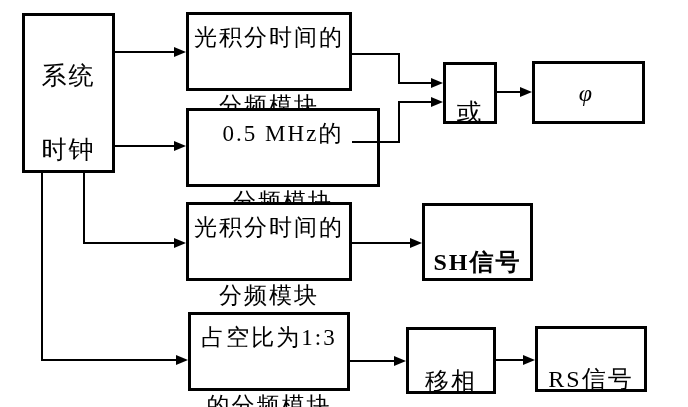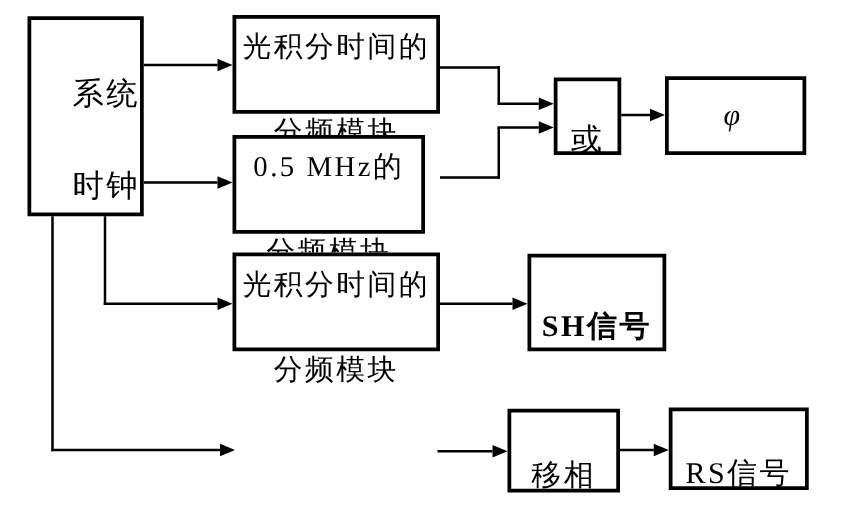--- a/index.html
+++ b/index.html
@@ -47,31 +47,31 @@
     border-top: 5px solid transparent;
     border-bottom: 5px solid transparent;
     border-left: 12px solid var(--line-color);
   }
 </style>
 </head>
 <body>
 
 <div class="canvas">
 
-  <div class="node clock-font" style="left:22px; top:13px; width:93px; height:160px;align-items:flex-end;">
+  <div class="node clock-font" style="left:22px; top:13px; width:93px; height:160px;">
     <span class="ln">系统</span>
     <span class="ln">时钟</span>
   </div>
 
   <div class="node" style="left:186px; top:12px; width:166px; height:79px;">
     <span class="ln">光积分时间的</span>
     <span class="ln">分频模块</span>
   </div>
 
-  <div class="node" style="left:186px; top:108px; width:154px; height:79px;">
+  <div class="node" style="left:186px; top:108px; width:194px; height:79px;">
     <span class="ln">0.5 MHz的</span>
     <span class="ln">分频模块</span>
   </div>
 
   <div class="node or-font" style="left:443px; top:62px; width:54px; height:62px;">
     <span class="ln">或</span>
   </div>
 
   <div class="node small-font" style="left:532px; top:61px; width:113px; height:63px; flex-direction:row;">
     <span class="phi">φ</span>
@@ -79,20 +79,24 @@
 
   <div class="node" style="left:186px; top:202px; width:166px; height:79px;">
     <span class="ln">光积分时间的</span>
     <span class="ln">分频模块</span>
   </div>
 
   <div class="node small-font" style="left:422px; top:203px; width:111px; height:78px;font-weight:bold;">
     <span class="ln">SH信号</span>
   </div>
 
+  <div class="node" style="left:188px; top:312px; width:162px; height:79px;">
+    <span class="ln">占空比为1:3</span>
+    <span class="ln">的分频模块</span>
+  </div>
 
   <div class="node small-font" style="left:535px; top:326px; width:112px; height:66px;">
     <span class="ln">RS信号</span>
   </div>
 
   <div class="node small-font" style="left:406px; top:327px; width:90px; height:67px;">
     <span class="ln">移相</span>
   </div>
 
   <div class="hl" style="left:115px; top:51px; width:59px;"></div>

